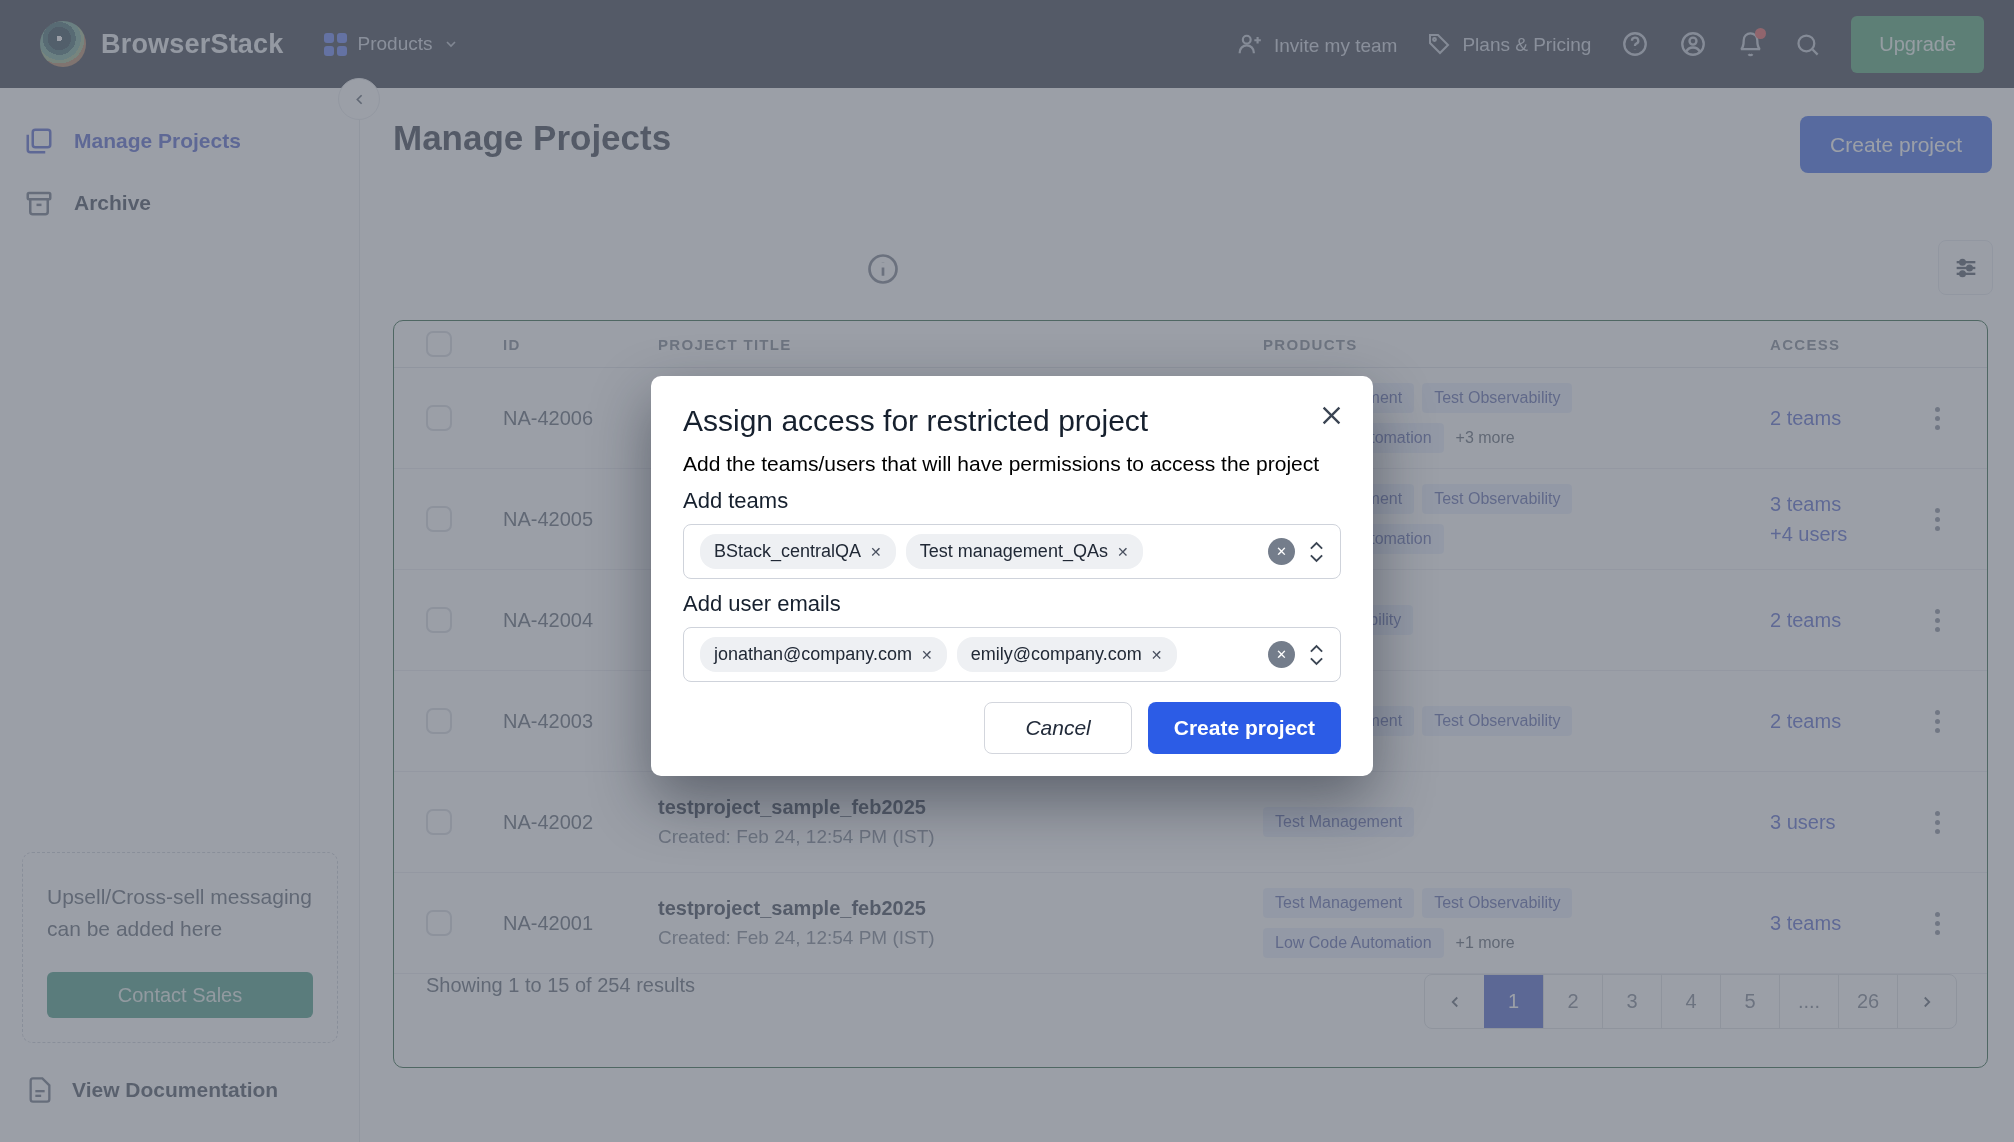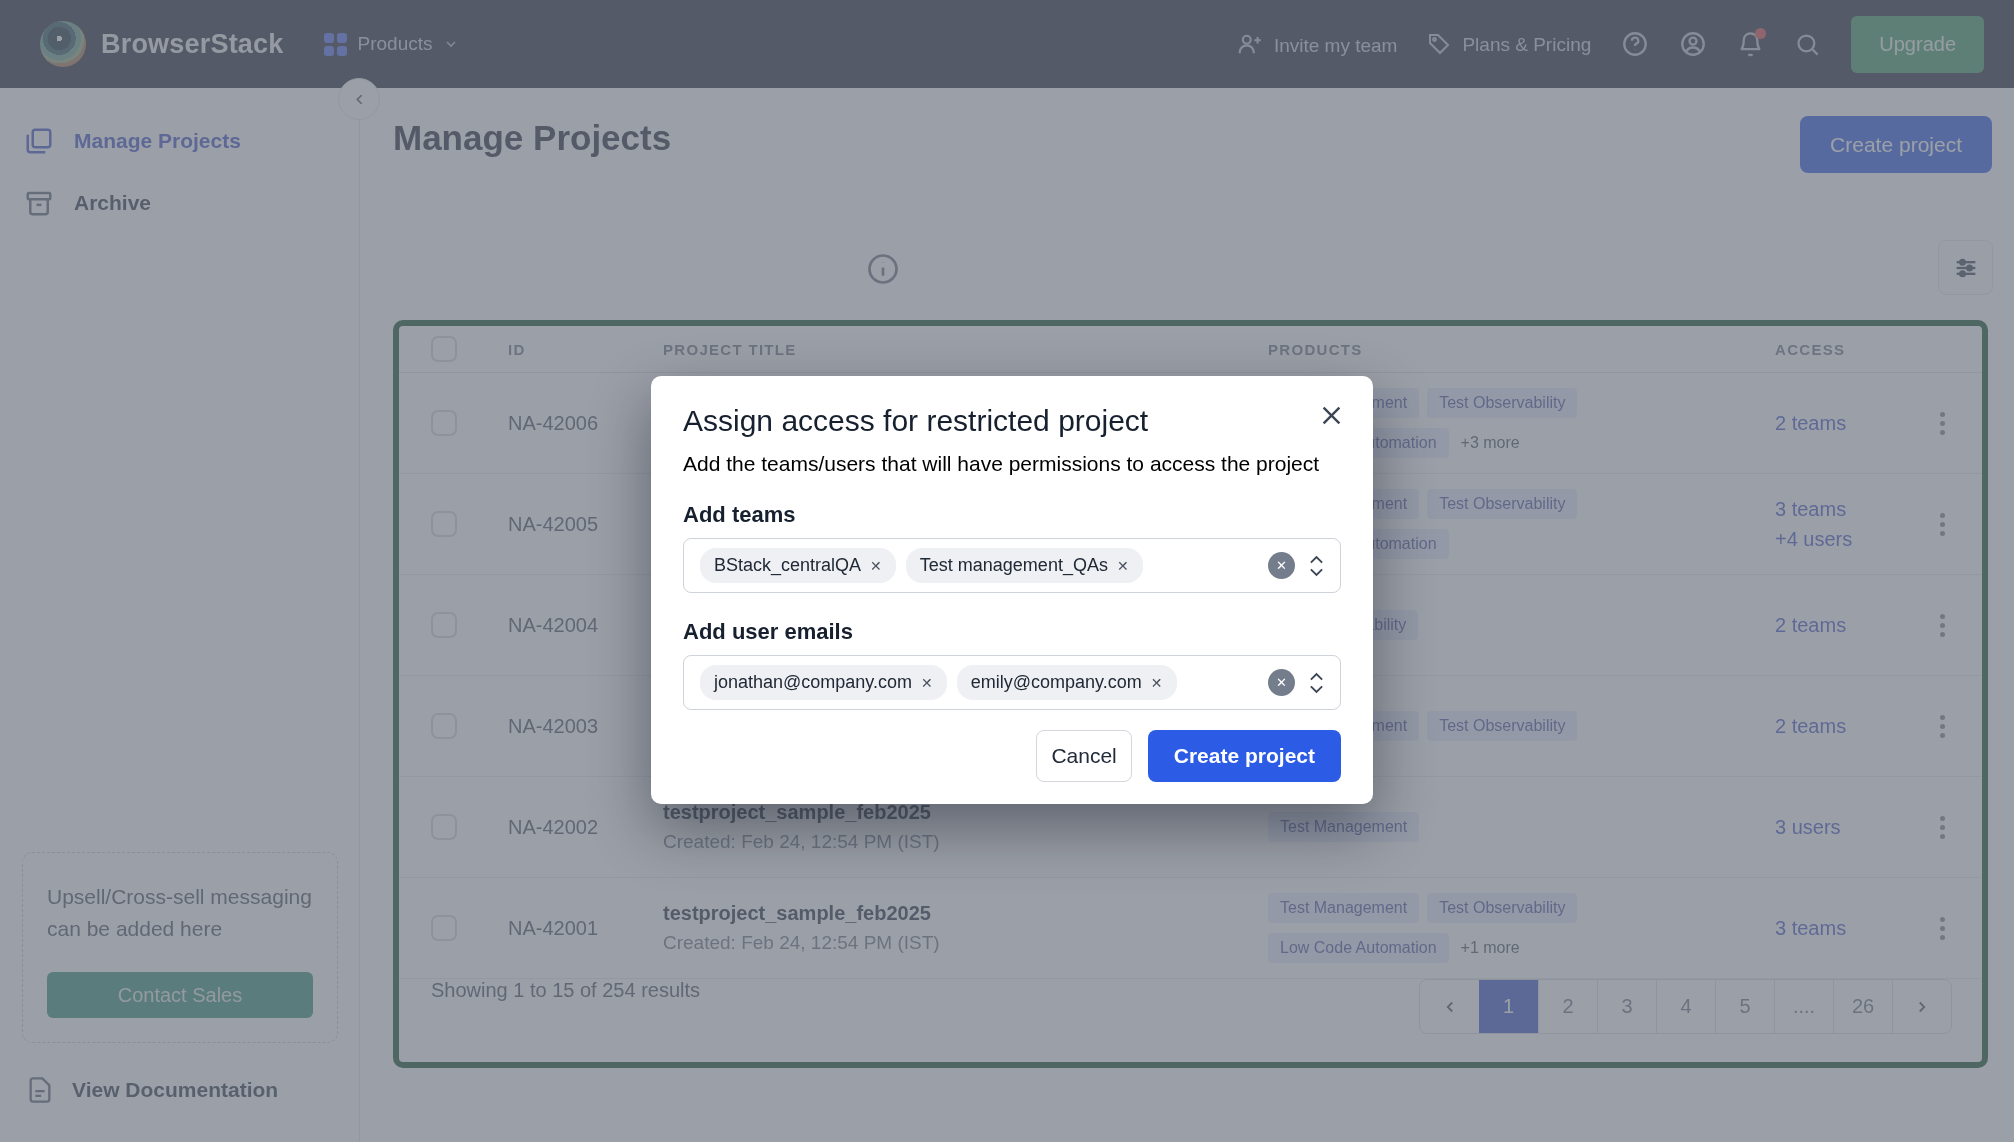--- a/index.html
+++ b/index.html
@@ -62,21 +62,21 @@
     font-family:"Liberation Sans",sans-serif; background:transparent; }
   .search-box input::placeholder { color:#79818f; }
   .info-ic { position:absolute; left:505px; top:163px; cursor:pointer; }
   .info-ic svg { stroke:#6a7280; }
   .filter-btn { position:absolute; right:21px; top:152px; width:55px; height:55px; border:1px solid #e4e6eb;
     background:#fbfbfc; border-radius:8px; display:flex; align-items:center; justify-content:center; cursor:pointer; }
   .filter-btn svg { stroke:#3c4654; }
 
   
   .table-card { position:absolute; left:33px; right:26px; top:232px; height:748px;
-    border:6px solid #14532d; border-radius:10px; display:flex; flex-direction:column; }
+    border:1px solid #14532d; border-radius:10px; display:flex; flex-direction:column; }
   .thead, .trow { display:grid; grid-template-columns:109px 155px 605px 507px 151px 1fr; align-items:center; }
   .thead { height:47px; border-bottom:1px solid #dcdfe5; color:#727a88; font-size:15px;
     letter-spacing:1.3px; font-weight:700; }
   .trow { height:101px; border-bottom:1px solid #e8eaee; }
   .cb { width:26px; height:26px; border:2px solid #d2d6dd; border-radius:7px; background:#fdfdfe;
     margin-left:32px; cursor:pointer; flex:none; }
   .cell-id { font-size:20px; color:#4b5563; }
   .cell-title .t { font-size:20px; font-weight:700; color:#242e3e; }
   .cell-title .c { font-size:19px; color:#6e7685; margin-top:7px; }
   .cell-products { display:flex; flex-wrap:wrap; gap:10px 8px; padding-right:46px; align-items:center; }
@@ -104,35 +104,35 @@
   .page-cell.ellipsis { cursor:default; }
 
   
   .scrim { position:absolute; inset:0; background:var(--scrim,rgba(108,113,125,0.68)); z-index:40; }
   .modal { position:absolute; left:651px; top:376px; width:722px; background:#fff; border-radius:10px;
     padding:28px 32px 22px; z-index:50; box-shadow:0 24px 60px rgba(20,26,40,0.45); }
   .modal-title { font-size:30px; font-weight:400; color:#16202e; }
   .modal-close { position:absolute; top:26px; right:28px; background:none; border:none; cursor:pointer; }
   .modal-close svg { stroke:#3a4452; }
   .modal-sub { margin-top:14px; font-size:21px; color:#000000; }
-  .field-label { margin-top:26px; font-size:22px; font-weight:700; color:#16202e; }
+  .field-label { margin-top:12px; font-size:22px; font-weight:400; color:#16202e; }
   .select { margin-top:10px; height:55px; border:1px solid #cfd3db; border-radius:8px; display:flex;
     align-items:center; padding:0 16px; gap:10px; cursor:text; }
   .chips { display:flex; gap:10px; align-items:center; }
   .chip { display:flex; align-items:center; gap:9px; background:#eef0f3; border-radius:16px;
     padding:7px 14px; font-size:18px; color:#212936; white-space:nowrap; }
   .chip .x { font-size:14px; color:#4a5160; cursor:pointer; }
   .spacer { flex:1; }
   .clear-btn { width:27px; height:27px; border-radius:50%; background:#747d8b; color:#fff; display:flex;
     align-items:center; justify-content:center; font-size:13px; border:none; cursor:pointer; flex:none; }
   .stepper { display:flex; flex-direction:column; gap:4px; margin-left:4px; background:none; border:none; cursor:pointer; }
   .stepper svg { stroke:#3c4654; }
   .modal-actions { margin-top:20px; display:flex; justify-content:flex-end; gap:16px; }
-  .btn-cancel { height:52px; padding:0 14px; font-size:21px; color:#222b3a; background:#fff;
-    border:1px solid #d3d6dd; border-radius:8px; cursor:pointer; }
+  .btn-cancel { height:52px; padding:0 40px; font-size:21px; color:#222b3a; background:#fff;
+    border:1px solid #d3d6dd; border-radius:8px; cursor:pointer;font-style:italic; }
   .btn-primary { height:52px; padding:0 26px; font-size:21px; font-weight:600; color:#fff;
     background:var(--accent,#2c5ce6); border:none; border-radius:8px; cursor:pointer; }
 </style>
 </head>
 <body>
 
 <nav class="topnav">
   <div class="brand">
     <div class="logo"></div>
     <span class="brand-name">BrowserStack</span>

